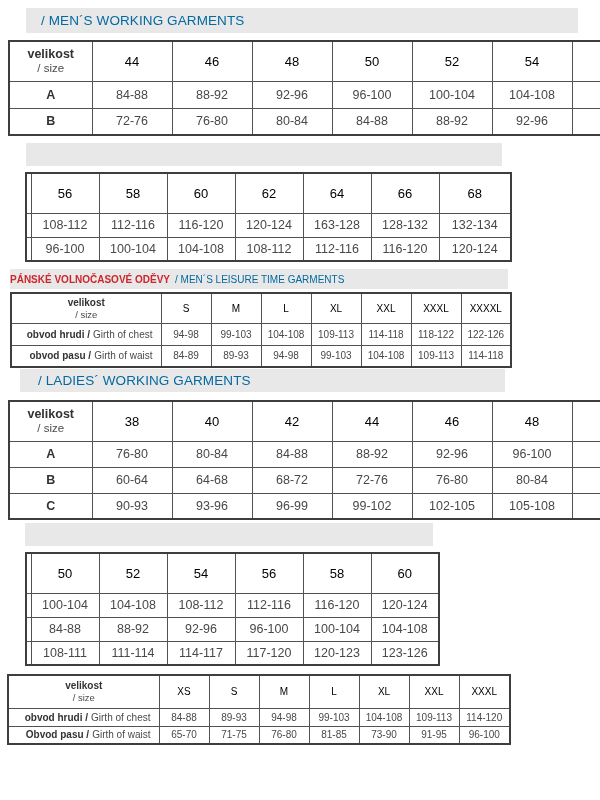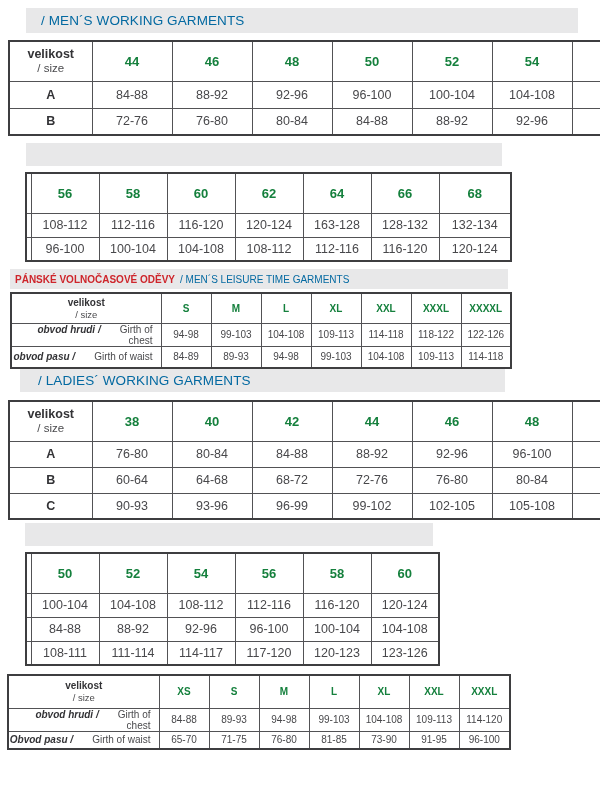--- a/index.html
+++ b/index.html
@@ -11,53 +11,53 @@
   }
   
   .band { position:absolute; background:#e8e8e9; }
   .title-band { display:flex; align-items:center; }
   .title-cz { font-weight:bold; color:#ce252b; white-space:pre; }
   .title-en { font-weight:normal; color:#0369a1; margin-left:5px; white-space:pre; }
   .title-lg { font-size:13.5px; letter-spacing:0.1px; }
   .title-sm { font-size:10px; }
   #band-men-title    { left:26px; top:8px;   width:552px; height:25px; padding-left:10px; box-sizing:border-box; }
   #band-men-gap      { left:26px; top:143px; width:476px; height:23px; }
-  #band-leisure-title{ left:10px; top:269px; width:498px; height:20px; padding-left:5px;  box-sizing:border-box; }
+  #band-leisure-title{ left:10px; top:269px; width:498px; height:20px;  box-sizing:border-box; }
   #band-ladies-title { left:20px; top:369px; width:485px; height:23px; padding-left:13px; box-sizing:border-box; }
   #band-ladies-gap   { left:25px; top:523px; width:408px; height:23px; }
   
   .tbl-wrap { position:absolute; overflow:hidden; }
   #wrap-men1          { left:8px;  top:40px;  width:592px; }
   #wrap-men2          { left:25px; top:172px; }
   #wrap-men-leisure   { left:10px; top:292px; }
   #wrap-ladies1       { left:8px;  top:400px; width:592px; }
   #wrap-ladies2       { left:25px; top:552px; }
   #wrap-ladies-leisure{ left:7px;  top:674px; }
   
   table { border-collapse:collapse; table-layout:fixed; border:2px solid #3e3e40; }
   th,td { border:1px solid #525255; padding:0; text-align:center; vertical-align:middle; overflow:hidden; }
-  .colhead { font-weight:bold; color:#15803d; }
+  .colhead { font-weight:normal; color:#000000; }
   .val { color:#48484b; font-weight:normal; }
   .rowlabel { font-weight:bold; color:#333336; }
   .sliver { }
   .size-head { line-height:1.2; }
   .size-head .l1 { display:block; font-weight:bold; color:#333336; }
   .size-head .l2 { display:block; font-weight:normal; color:#4a4a4d; }
   .big-table .colhead { font-size:13px; }
   .big-table .val { font-size:12.5px; }
   .big-table .rowlabel { font-size:12.5px; }
   .big-table .size-head .l1 { font-size:12.5px; }
   .big-table .size-head .l2 { font-size:11.5px; }
   .small-table .colhead { font-size:10px; }
   .small-table .val { font-size:10px; }
   .small-table .size-head .l1 { font-size:10px; }
   .small-table .size-head .l2 { font-size:9.5px; }
   .rowlabel-bi { text-align:right; padding-right:8px; font-size:10px; }
-  .rowlabel-bi .cz { font-weight:bold; color:#333336;font-style:italic; }
-  .rowlabel-bi .en { font-weight:normal; color:#4a4a4d; margin-left:19px; }
+  .rowlabel-bi .cz { font-weight:bold; color:#333336; }
+  .rowlabel-bi .en { font-weight:normal; color:#4a4a4d; margin-left:3px; }
   
   #t-men1 thead tr { height:40px; }            #t-men1 tbody tr { height:27px; }
   #t-men2 thead tr { height:40px; }            #t-men2 tbody tr { height:24px; }
   #t-men-leisure thead tr { height:30px; }     #t-men-leisure tbody tr { height:22px; }
   #t-ladies1 thead tr { height:40px; }         #t-ladies1 tbody tr { height:26px; }
   #t-ladies2 thead tr { height:40px; }         #t-ladies2 tbody tr { height:24px; }
   #t-ladies-leisure thead tr { height:33px; }  #t-ladies-leisure tbody tr { height:18px; }
 </style>
 </head>
 <body>

